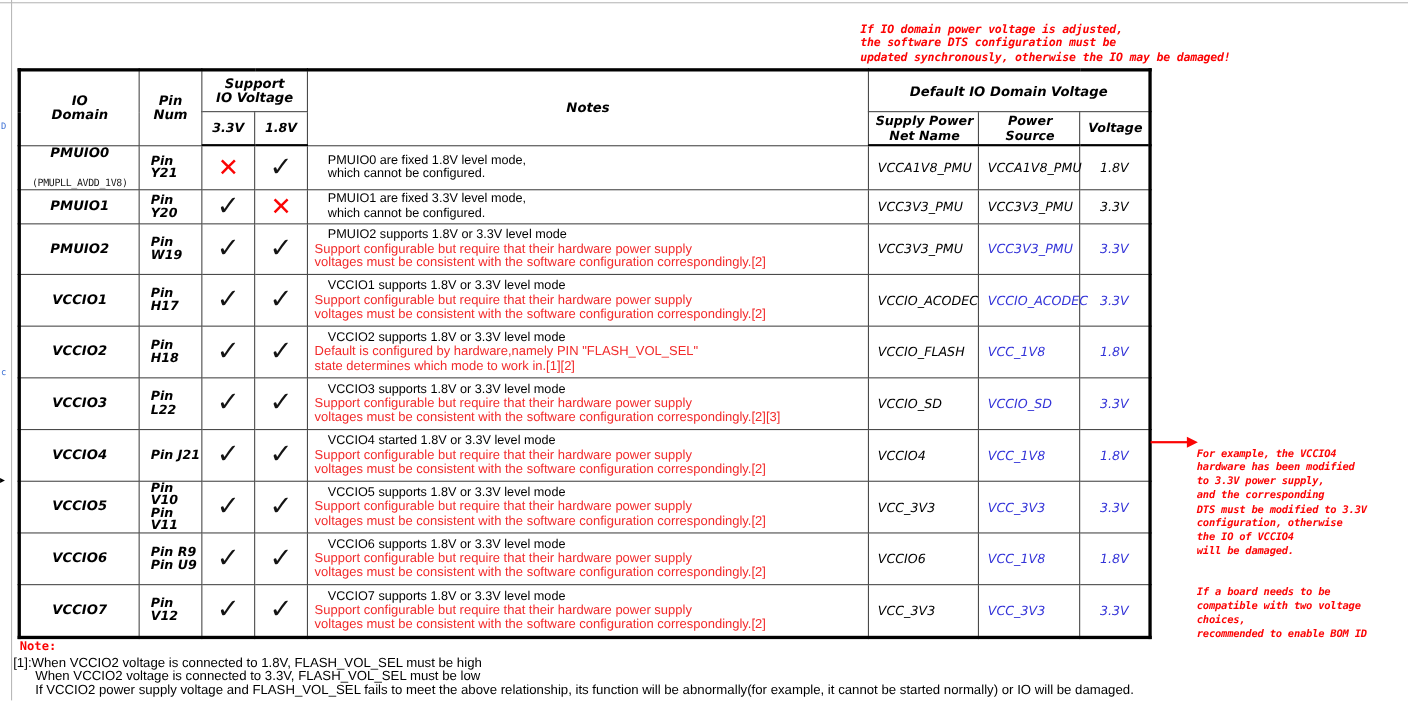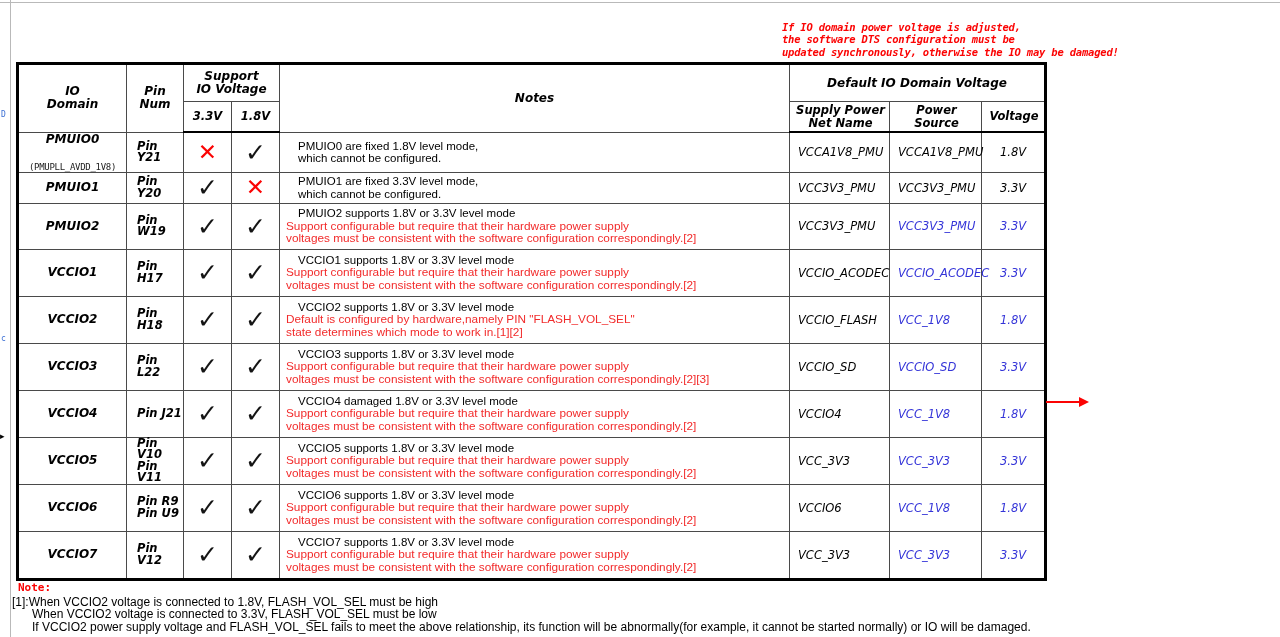--- a/index.html
+++ b/index.html
@@ -209,21 +209,21 @@
         <td class="volt">3.3V</td>
       </tr>
       <tr class="cfg" style="height:47px">
         <td class="domain">
           <div>VCCIO4</div>
         </td>
         <td class="pin">Pin J21</td>
         <td class="mark check">✓</td>
         <td class="mark check">✓</td>
         <td class="notes">
-          <div class="nb">VCCIO4 damaged 1.8V or 3.3V level mode</div>
+          <div class="nb">VCCIO4 started 1.8V or 3.3V level mode</div>
           <div class="nr">Support configurable but require that their hardware power supply
 voltages must be consistent with the software configuration correspondingly.[2]</div>
         </td>
         <td class="net">VCCIO4</td>
         <td class="src">VCC_1V8</td>
         <td class="volt">1.8V</td>
       </tr>
       <tr class="cfg" style="height:47px">
         <td class="domain">
           <div>VCCIO5</div>
@@ -273,20 +273,32 @@
         <td class="net">VCC_3V3</td>
         <td class="src">VCC_3V3</td>
         <td class="volt">3.3V</td>
       </tr>
     </tbody>
   </table>
 
   <div class="arrow-line"></div>
 
   <div class="sidenote">
+    <div class="p1">For example, the VCCIO4
+hardware has been modified
+to 3.3V power supply,
+and the corresponding
+DTS must be modified to 3.3V
+configuration, otherwise
+the IO of VCCIO4
+will be damaged.</div>
+    <div class="p2">If a board needs to be
+compatible with two voltage
+choices,
+recommended to enable BOM ID</div>
   </div>
 
   <div class="note-label">Note:</div>
   <div class="note-lines">[1]:When VCCIO2 voltage is connected to 1.8V, FLASH_VOL_SEL must be high
       When VCCIO2 voltage is connected to 3.3V, FLASH_VOL_SEL must be low
       If VCCIO2 power supply voltage and FLASH_VOL_SEL fails to meet the above relationship, its function will be abnormally(for example, it cannot be started normally) or IO will be damaged.</div>
 
 </div>
 
 </body></html>

